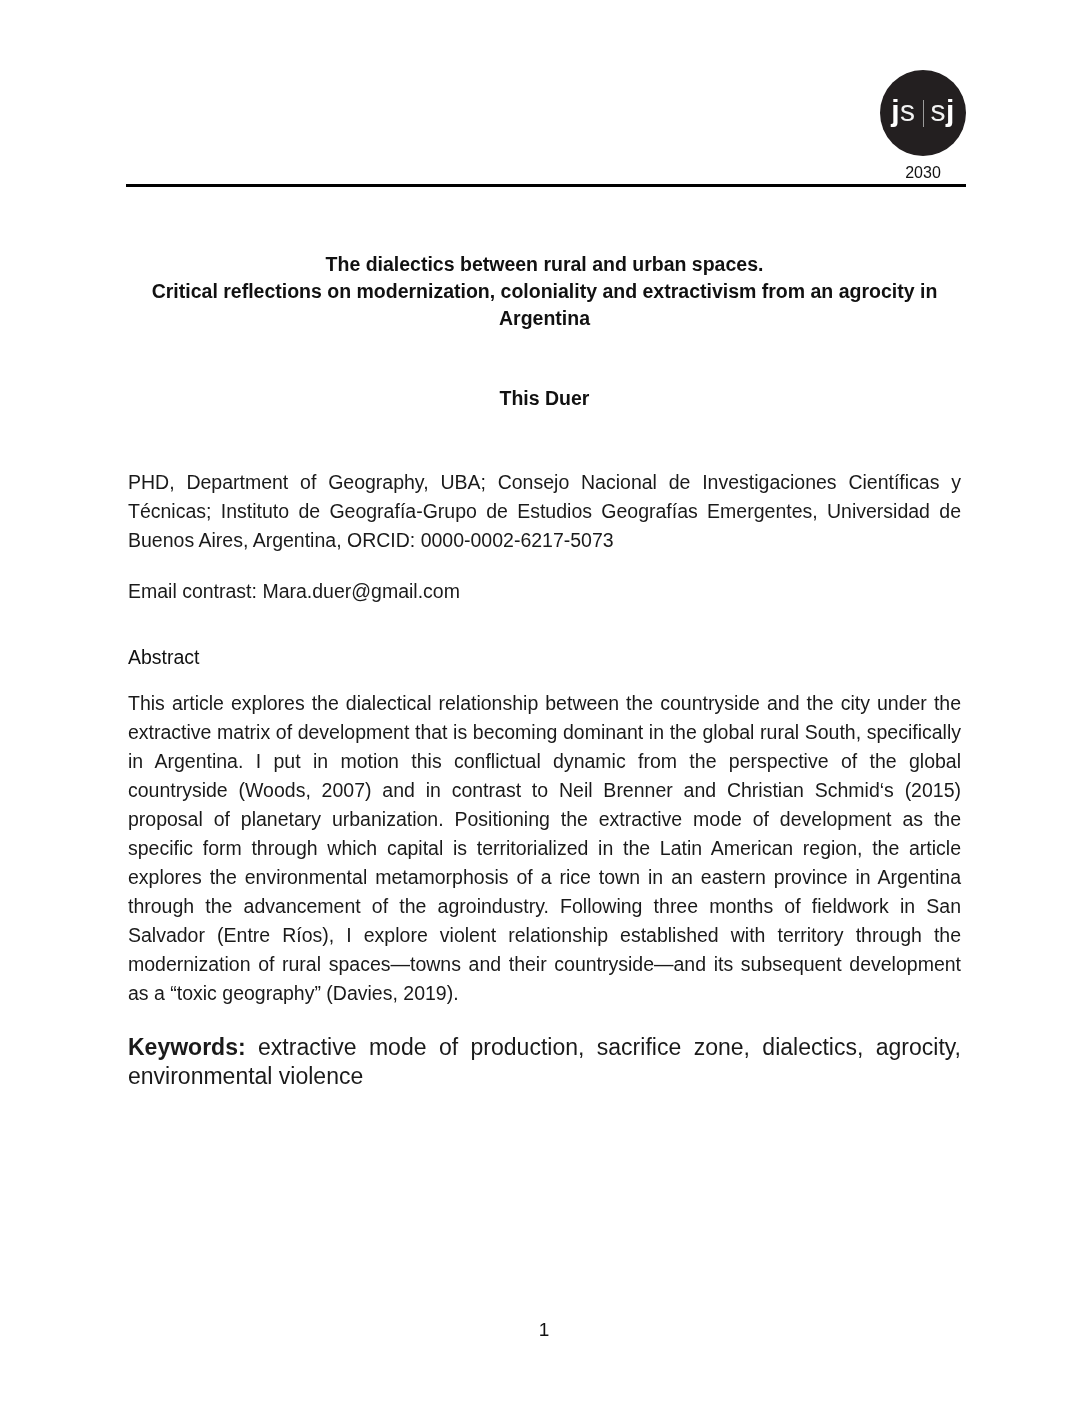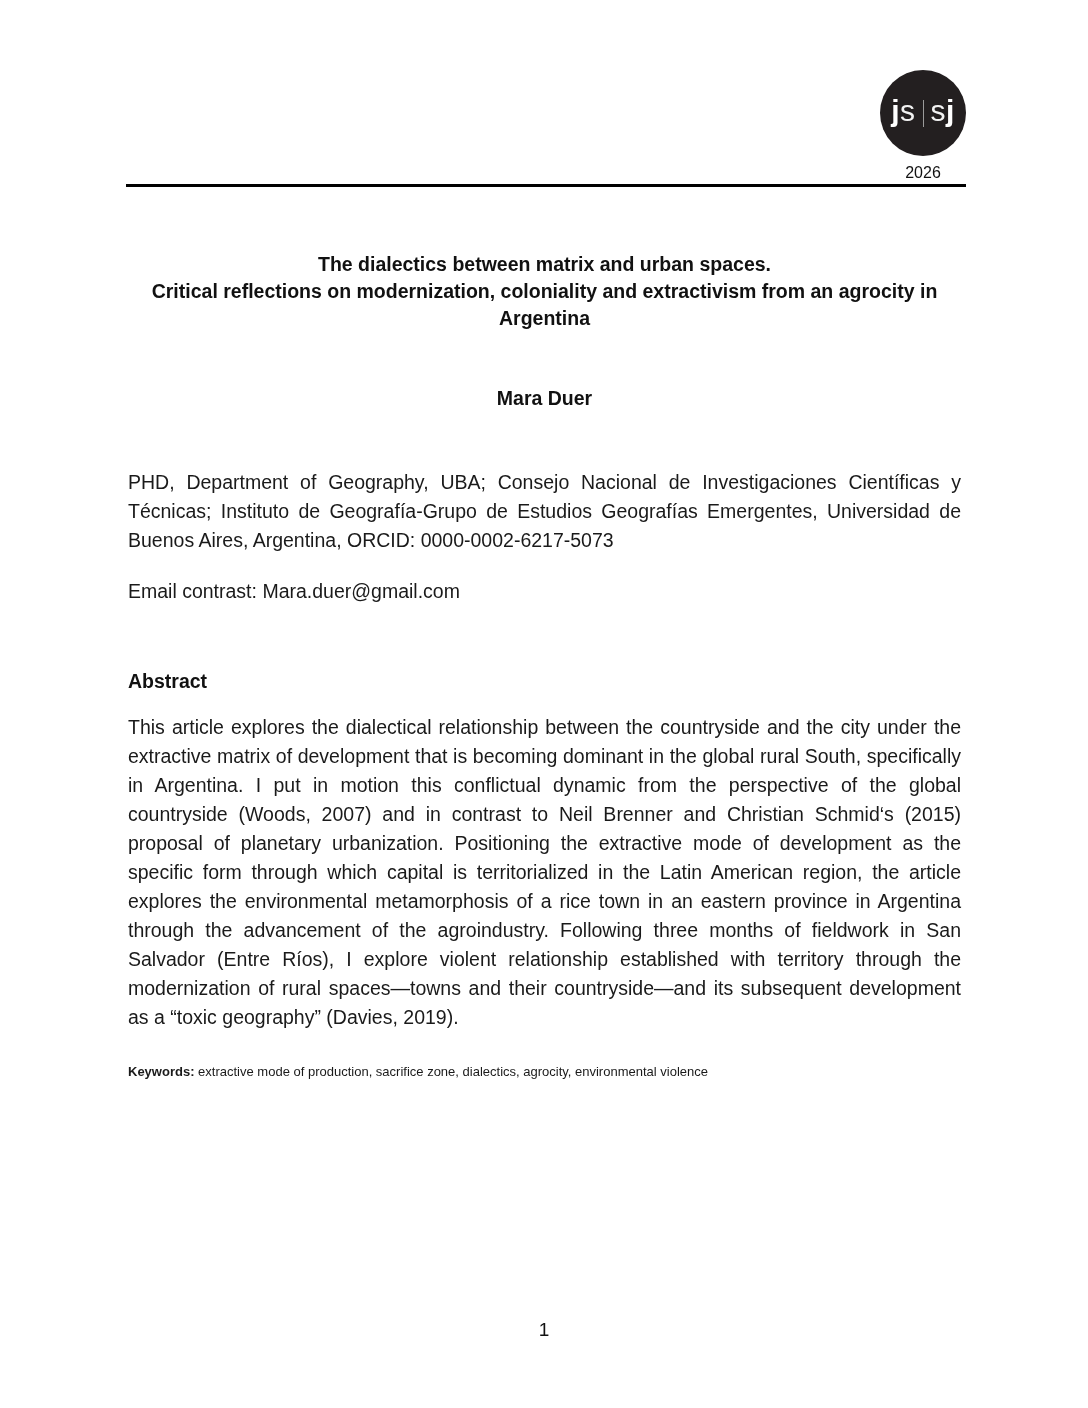--- a/index.html
+++ b/index.html
@@ -95,34 +95,34 @@
     margin-top: 56px;
     font-size: 19.5px;
     line-height: 29px;
   }
   .email {
     margin-top: 22px;
     font-size: 19.5px;
     line-height: 29px;
   }
   .abstract-heading {
-    margin-top: 61px;
+    margin-top: 37px;
     font-size: 19.5px;
-    font-weight: 700;
+    font-weight: 400;
     line-height: 29px;
     color: #111111;
   }
   .abstract {
     margin-top: 17px;
     font-size: 19.5px;
     line-height: 29px;
   }
   .keywords {
     margin-top: 25px;
-    font-size: 13px;
+    font-size: 23px;
     line-height: 29px;
   }
   .keywords .kw-label { font-weight: 700; }
 
   
   .page-number {
     position: absolute;
     left: 0;
     right: 0;
     top: 1315px;
@@ -139,28 +139,28 @@
 
   <div class="logo-circle">
     <span class="logo-text">
         <span class="lb">j</span>
         <span class="ll">s</span>
         <span class="logo-divider"></span>
         <span class="ll">s</span>
         <span class="lb">j</span>
       </span>
   </div>
-  <div class="logo-year">2026</div>
+  <div class="logo-year">2030</div>
   <div class="header-rule"></div>
 
   <main class="content">
 
-    <h1 class="title"><span>The dialectics between matrix and urban spaces.</span><br><span>Critical reflections on modernization, coloniality and extractivism from an agrocity in Argentina</span></h1>
+    <h1 class="title"><span>The dialectics between rural and urban spaces.</span><br><span>Critical reflections on modernization, coloniality and extractivism from an agrocity in Argentina</span></h1>
 
-    <p class="author">Mara Duer</p>
+    <p class="author">This Duer</p>
 
     <p class="affiliation justify">PHD, Department of Geography, UBA; Consejo Nacional de Investigaciones Científicas y Técnicas; Instituto de Geografía-Grupo de Estudios Geografías Emergentes, Universidad de Buenos Aires, Argentina, ORCID: 0000-0002-6217-5073</p>
 
     <p class="email"><span>Email contrast: </span><span>Mara.duer@gmail.com</span></p>
 
     <h2 class="abstract-heading">Abstract</h2>
 
     <p class="abstract justify">This article explores the dialectical relationship between the countryside and the city under the extractive matrix of development that is becoming dominant in the global rural South, specifically in Argentina. I put in motion this conflictual dynamic from the perspective of the global countryside (Woods, 2007) and in contrast to Neil Brenner and Christian Schmid‘s (2015) proposal of planetary urbanization. Positioning the extractive mode of development as the specific form through which capital is territorialized in the Latin American region, the article explores the environmental metamorphosis of a rice town in an eastern province in Argentina through the advancement of the agroindustry. Following three months of fieldwork in San Salvador (Entre Ríos), I explore violent relationship established with territory through the modernization of rural spaces—towns and their countryside—and its subsequent development as a “toxic geography” (Davies, 2019).</p>
 
     <p class="keywords justify"><span class="kw-label">Keywords:</span> <span>extractive mode of production, sacrifice zone, dialectics, agrocity, environmental violence</span></p>

